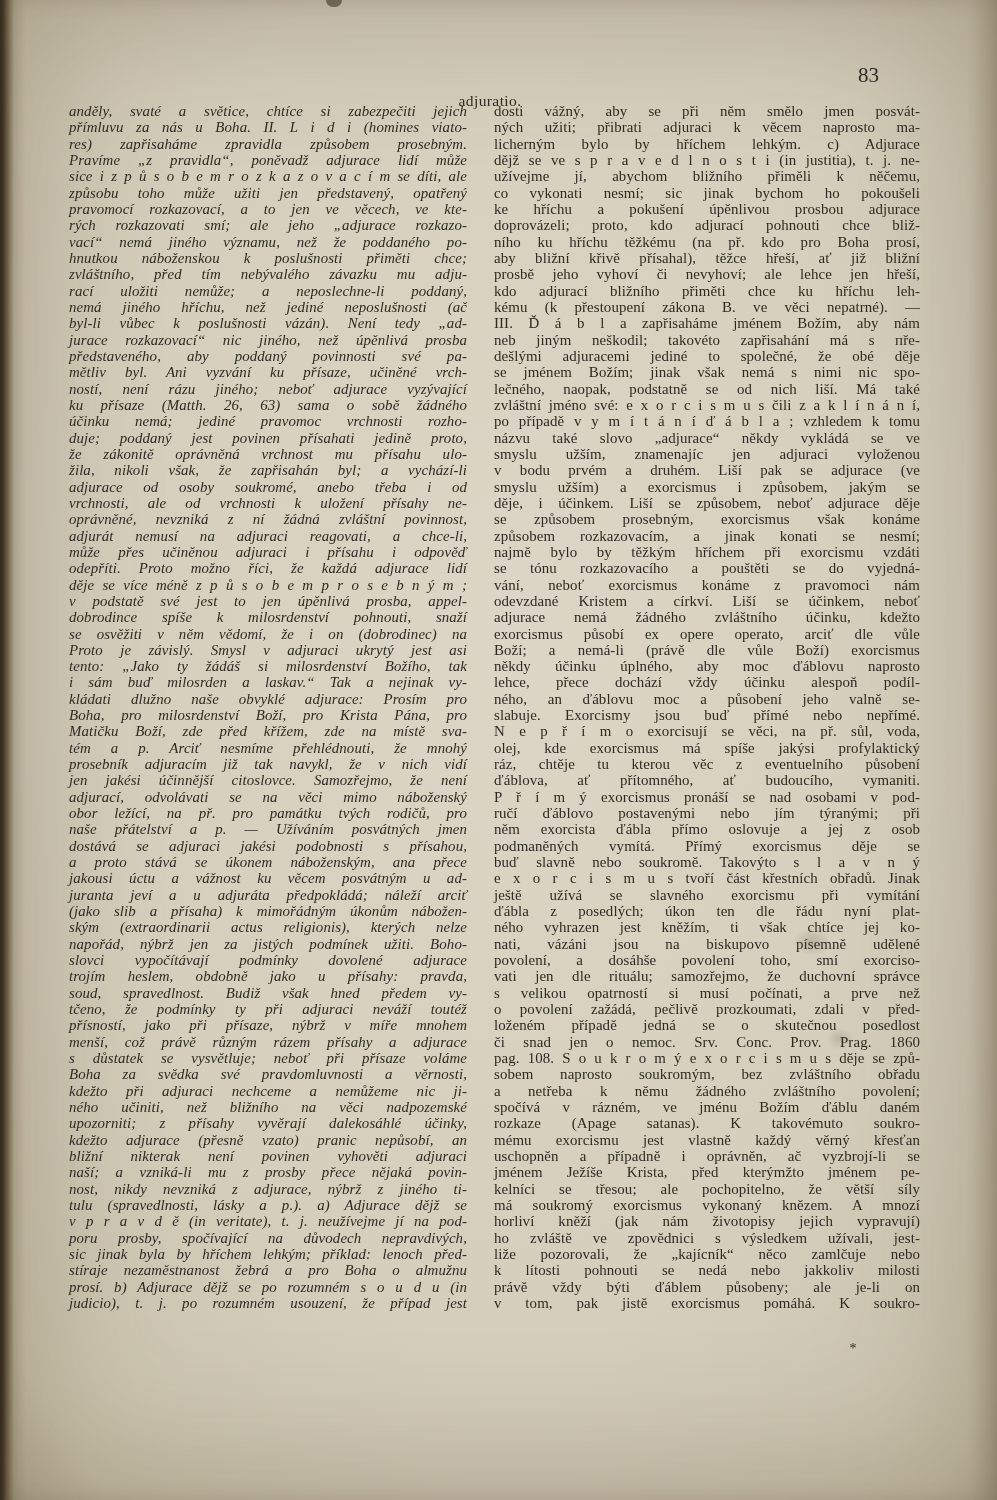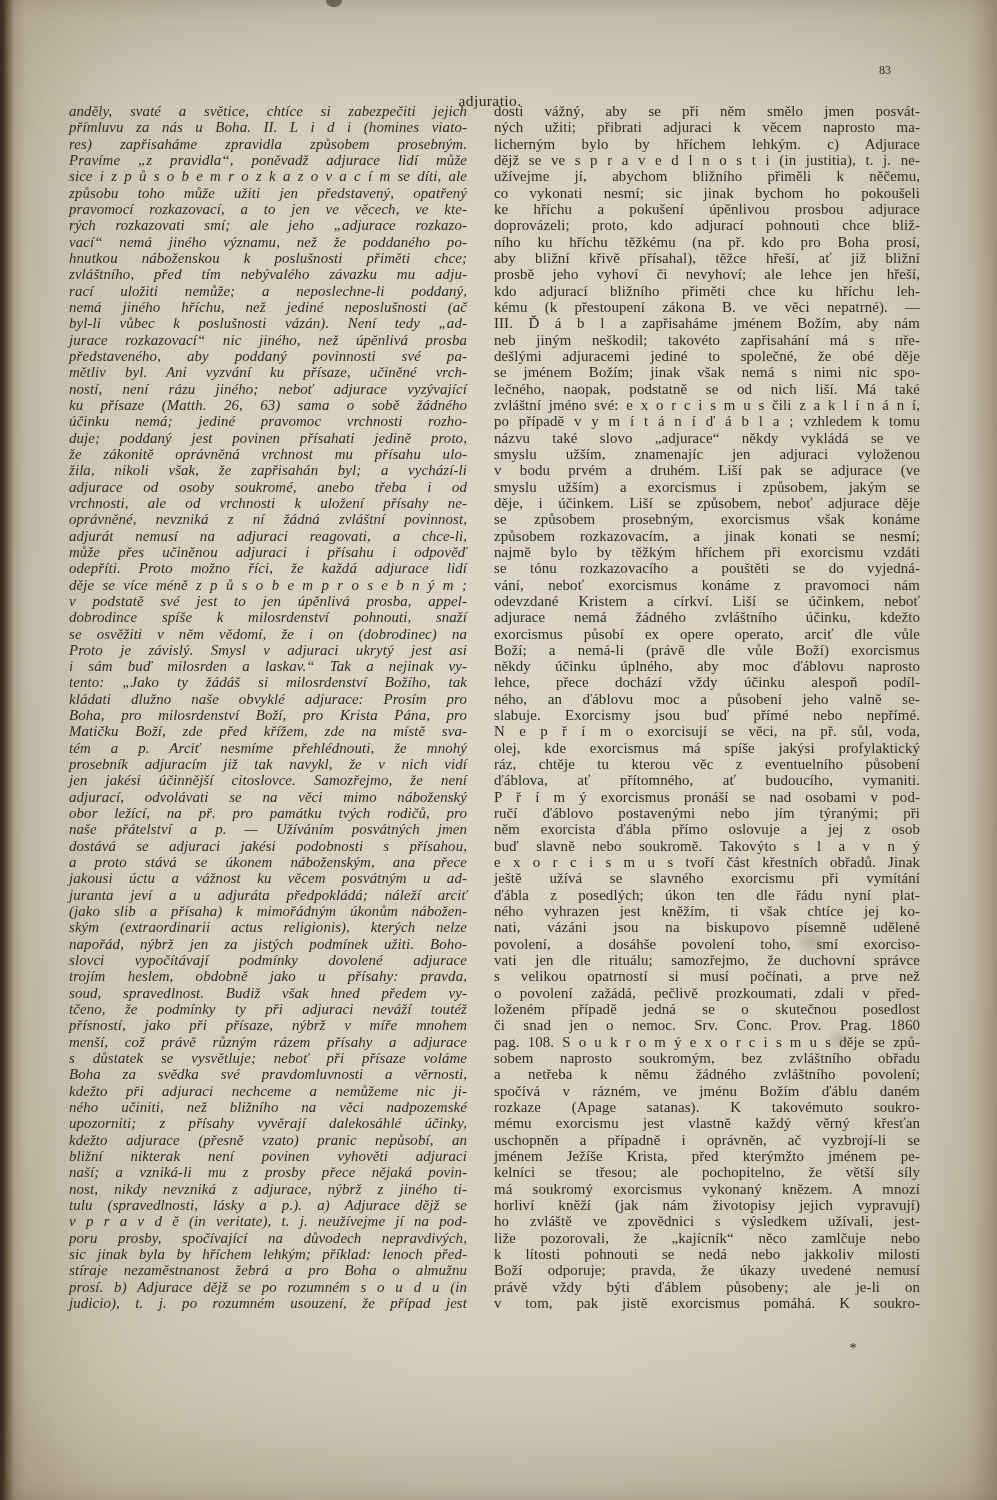--- a/index.html
+++ b/index.html
@@ -56,22 +56,22 @@
     left: 85px;
     width: 810px;
     text-align: center;
     font-size: 15.5px;
     letter-spacing: 0.4px;
     margin-top: 28px;
   }
   .page-number {
     position: absolute;
     top: 63px;
-    right: 106px;
-    font-size: 12px;
+    right: 118px;
+    font-size: 21px;
   }
   .column {
     position: absolute;
     top: 103px;
     font-size: 14.9px;
   }
   .column.left  { left: 69px;  width: 398px; font-style: italic; }
   .column.right { left: 494px; width: 426px; }
   .line {
     height: 16.34px;
@@ -146,22 +146,22 @@
       <div class="line">vrchnosti, ale od vrchnosti k uložení přísahy ne-</div>
       <div class="line">oprávněné, nevzniká z ní žádná zvláštní povinnost,</div>
       <div class="line">adjurát nemusí na adjuraci reagovati, a chce-li,</div>
       <div class="line">může přes učiněnou adjuraci i přísahu i odpověď</div>
       <div class="line">odepříti. Proto možno říci, že každá adjurace lidí</div>
       <div class="line">děje se více méně z p ů s o b e m  p r o s e b n ý m ;</div>
       <div class="line">v podstatě své jest to jen úpěnlivá prosba, appel-</div>
       <div class="line">dobrodince spíše k milosrdenství pohnouti, snaží</div>
       <div class="line">se osvěžiti v něm vědomí, že i on (dobrodinec) na</div>
       <div class="line">Proto je závislý.  Smysl v adjuraci ukrytý jest asi</div>
+      <div class="line">tento: „Jako ty žádáš si milosrdenství Božího, tak</div>
       <div class="line">i sám buď milosrden a laskav.“ Tak a nejinak vy-</div>
-      <div class="line">tento: „Jako ty žádáš si milosrdenství Božího, tak</div>
       <div class="line">kládati dlužno naše obvyklé adjurace: Prosím pro</div>
       <div class="line">Boha, pro milosrdenství Boží, pro Krista Pána, pro</div>
       <div class="line">Matičku Boží, zde před křížem, zde na místě sva-</div>
       <div class="line">tém a p.  Arciť nesmíme přehlédnouti, že mnohý</div>
       <div class="line">prosebník adjuracím již tak navykl, že v nich vidí</div>
       <div class="line">jen jakési účinnější citoslovce. Samozřejmo, že není</div>
       <div class="line">adjurací, odvolávati se na věci mimo náboženský</div>
       <div class="line">obor ležící, na př. pro památku tvých rodičů, pro</div>
       <div class="line">naše přátelství a p. — Užíváním posvátných jmen</div>
       <div class="line">dostává se adjuraci jakési podobnosti s přísahou,</div>
@@ -233,20 +233,21 @@
       <div class="line">lehce, přece dochází vždy účinku alespoň podíl-</div>
       <div class="line">ného, an ďáblovu moc a působení jeho valně se-</div>
       <div class="line">slabuje. Exorcismy jsou buď přímé nebo nepřímé.</div>
       <div class="line">N e p ř í m o exorcisují se věci, na př. sůl, voda,</div>
       <div class="line">olej, kde exorcismus má spíše jakýsi profylaktický</div>
       <div class="line">ráz, chtěje tu kterou věc z eventuelního působení</div>
       <div class="line">ďáblova, ať přítomného, ať budoucího, vymaniti.</div>
       <div class="line">P ř í m ý exorcismus pronáší se nad osobami v pod-</div>
       <div class="line">ručí ďáblovo postavenými nebo jím týranými; při</div>
       <div class="line">něm exorcista ďábla přímo oslovuje a jej z osob</div>
+      <div class="line">podmaněných vymítá.  Přímý exorcismus děje se</div>
       <div class="line">buď slavně nebo soukromě.  Takovýto s l a v n ý</div>
       <div class="line">e x o r c i s m u s tvoří část křestních obřadů.  Jinak</div>
       <div class="line">ještě užívá se slavného exorcismu při vymítání</div>
       <div class="line">ďábla z posedlých; úkon ten dle řádu nyní plat-</div>
       <div class="line">ného vyhrazen jest kněžím, ti však chtíce jej ko-</div>
       <div class="line">nati, vázáni jsou na biskupovo písemně udělené</div>
       <div class="line">povolení, a dosáhše povolení toho, smí exorciso-</div>
       <div class="line">vati jen dle rituálu; samozřejmo, že duchovní správce</div>
       <div class="line">s velikou opatrností si musí počínati, a prve než</div>
       <div class="line">o povolení zažádá, pečlivě prozkoumati, zdali v před-</div>
@@ -259,21 +260,20 @@
       <div class="line">rozkaze (Apage satanas).  K takovémuto soukro-</div>
       <div class="line">mému exorcismu jest vlastně každý věrný křesťan</div>
       <div class="line">uschopněn a případně i oprávněn, ač vyzbrojí-li se</div>
       <div class="line">jménem Ježíše Krista, před kterýmžto jménem pe-</div>
       <div class="line">kelníci se třesou; ale pochopitelno, že větší síly</div>
       <div class="line">má soukromý exorcismus vykonaný knězem. A mnozí</div>
       <div class="line">horliví kněží (jak nám životopisy jejich vypravují)</div>
       <div class="line">ho zvláště ve zpovědnici s výsledkem užívali, jest-</div>
       <div class="line">liže pozorovali, že „kajícník“ něco zamlčuje nebo</div>
       <div class="line">k lítosti pohnouti se nedá nebo jakkoliv milosti</div>
-      <div class="line">Boží odporuje; pravda, že úkazy uvedené nemusí</div>
       <div class="line">právě vždy býti ďáblem působeny; ale je-li on</div>
       <div class="line">v tom, pak jistě exorcismus pomáhá. K soukro-</div>
     </div>
 
   <div class="footmark">*</div>
 
   <div class="stain s1"></div>
   <div class="stain s2"></div>
   <div class="stain s3"></div>
 </div>

